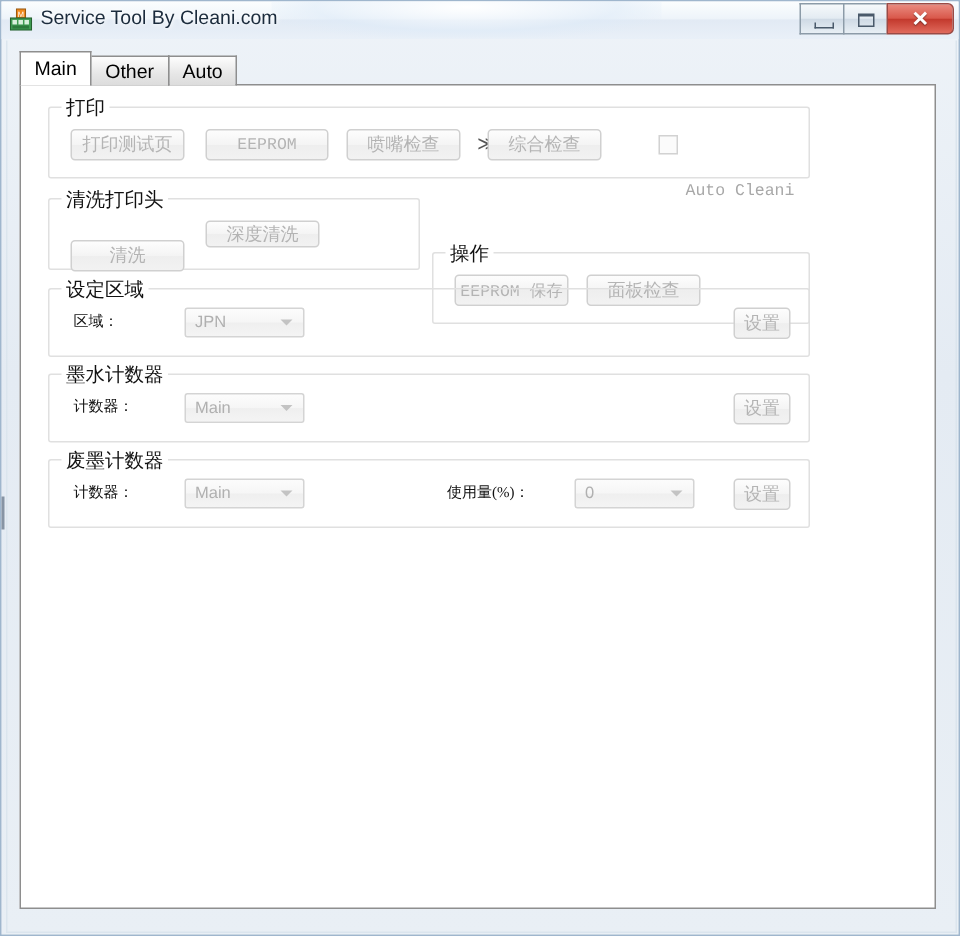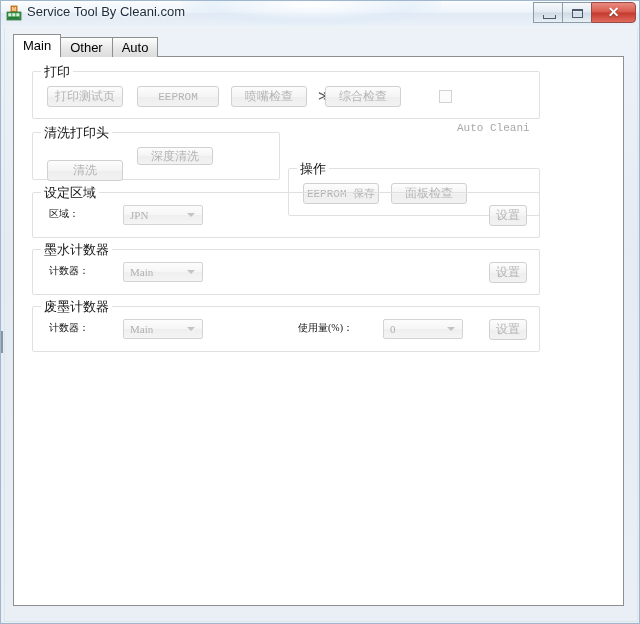--- a/index.html
+++ b/index.html
@@ -230,21 +230,21 @@
     border-radius: 2px;
     background: linear-gradient(to bottom, #fcfcfc 0%, #f6f6f6 48%, #efefef 52%, #f4f4f4 100%);
     cursor: default;
   }
   .combo-value {
     position: absolute;
     left: 6px; top: 0;
     height: 100%;
     display: flex;
     align-items: center;
-    font-family: Liberation Serif, serif;
+    font-family: Liberation Sans, sans-serif;
     font-size: 11px;
     color: #b0b0b0;
     white-space: nowrap;
   }
   .combo-arrow {
     position: absolute;
     right: 7px; top: 50%;
     margin-top: -2px;
     width: 0; height: 0;
     border-left: 4px solid transparent;

